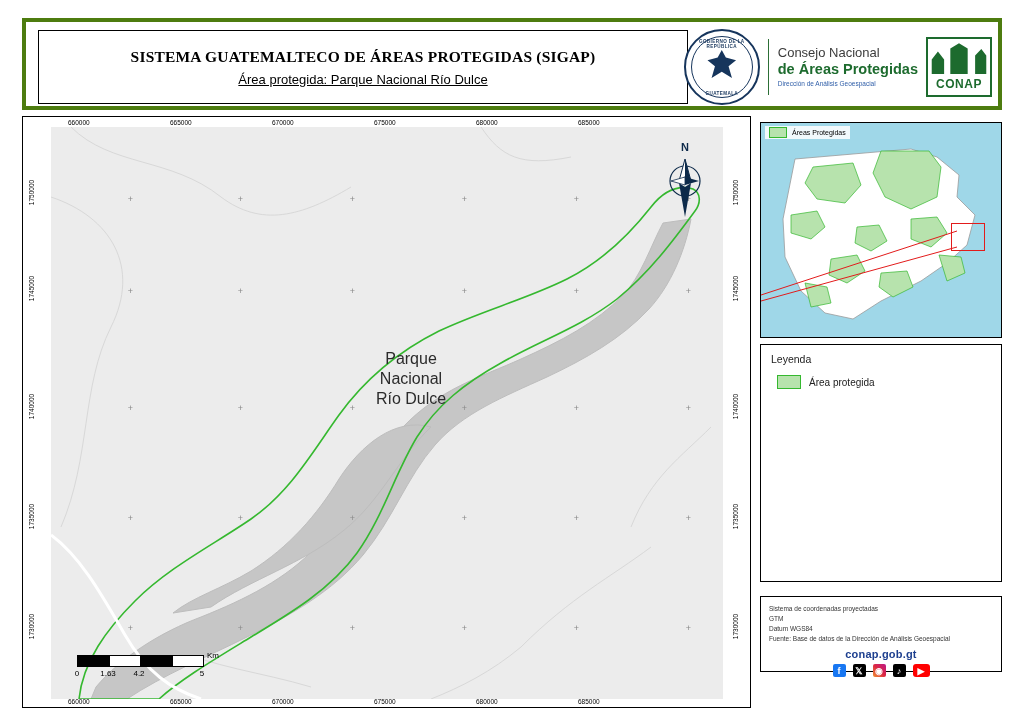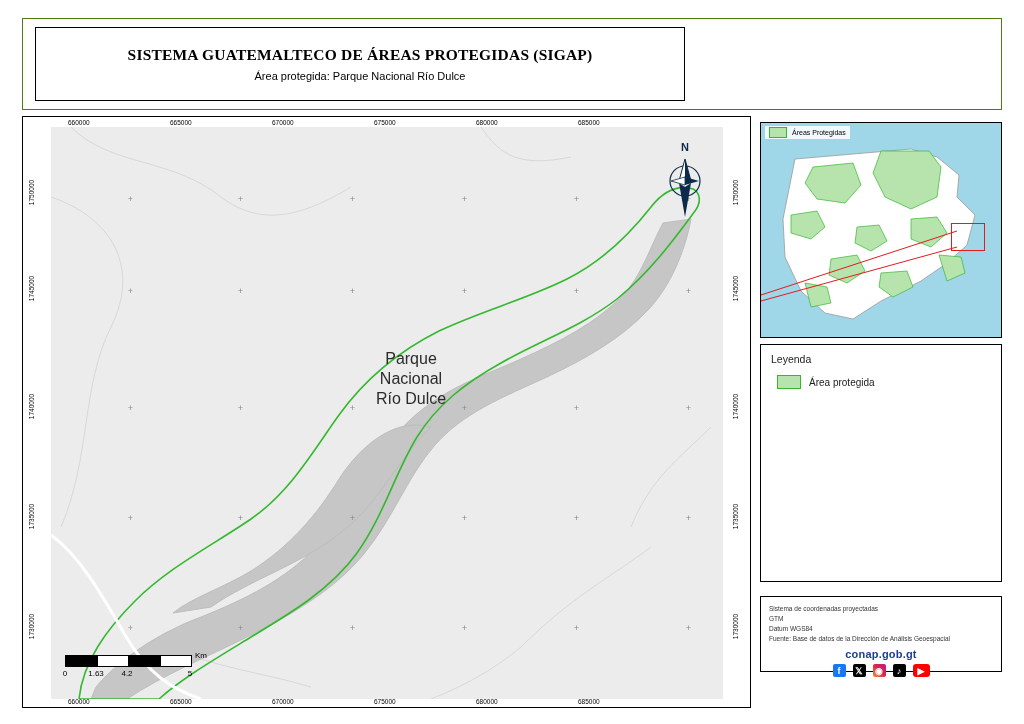--- a/index.html
+++ b/index.html
@@ -19,21 +19,21 @@
     left: 0; top: 0;
     width: 1024px; height: 724px;
     background: #ffffff;
   }
 
   
   .title-block {
     position: absolute;
     left: 22px; top: 18px;
     width: 980px; height: 92px;
-    border: 1px solid #4d7c0f;
+    border: 4px solid #4d7c0f;
     background: #ffffff;
     box-sizing: border-box;
   }
   .title-inner {
     position: absolute;
     left: 12px; top: 8px;
     width: 650px; height: 74px;
     border: 1px solid #000;
     box-sizing: border-box;
     display: flex;
@@ -44,23 +44,24 @@
   .title-main {
     font-family: "Liberation Serif", serif;
     font-weight: bold;
     font-size: 15.5px;
     color: #000;
     letter-spacing: 0.2px;
     margin-bottom: 6px;
     text-align: center;
   }
   .title-sub {
-    font-size: 11px;
+    font-size: 13px;
     color: #000;
     text-align: center;
+    text-decoration: underline;
   }
 
   
   .logo-area {
     position: absolute;
     right: 6px; top: 6px;
     height: 78px;
     display: flex;
     align-items: center;
     gap: 8px;
@@ -200,21 +201,21 @@
   }
   .north .rose {
     position: absolute;
     top: 14px; left: 0;
     width: 40px; height: 66px;
   }
 
   
   .scalebar {
     position: absolute;
-    left: 14px; bottom: 18px;
+    left: 26px; bottom: 18px;
     width: 150px;
   }
   .sb-bars { display: flex; height: 10px; border: 1px solid #000; width: 125px; }
   .sb-seg { flex: 1; border-right: 1px solid #000; }
   .sb-seg:last-child { border-right: none; }
   .sb-black { background: #000; }
   .sb-white { background: #fff; }
   .sb-labels {
     position: relative;
     height: 12px;
@@ -326,20 +327,36 @@
 <body>
 
 <div class="page">
 
   <div class="title-block">
     <div class="title-inner">
       <div class="title-main">SISTEMA GUATEMALTECO DE ÁREAS PROTEGIDAS  (SIGAP)</div>
       <div class="title-sub">Área protegida: Parque Nacional Río Dulce</div>
     </div>
 
+    <div class="logo-area">
+      <div class="seal">
+        <div class="seal-top">GOBIERNO DE LA REPÚBLICA</div>
+        <div class="seal-bird"></div>
+        <div class="seal-bot">GUATEMALA</div>
+      </div>
+      <div class="conap-text">
+        <div class="cn-1">Consejo Nacional</div>
+        <div class="cn-2">de Áreas Protegidas</div>
+        <div class="cn-3">Dirección de Análisis Geoespacial</div>
+      </div>
+      <div class="conap-logo">
+        <div class="glyphs"></div>
+        <div class="word">CONAP</div>
+      </div>
+    </div>
   </div>
 
   <div class="map-frame">
 
     <div id="x-top">
         <div class="coord-lab coord-top" style="left: 45px;">660000</div>
         <div class="coord-lab coord-top" style="left: 147px;">665000</div>
         <div class="coord-lab coord-top" style="left: 249px;">670000</div>
         <div class="coord-lab coord-top" style="left: 351px;">675000</div>
         <div class="coord-lab coord-top" style="left: 453px;">680000</div>

